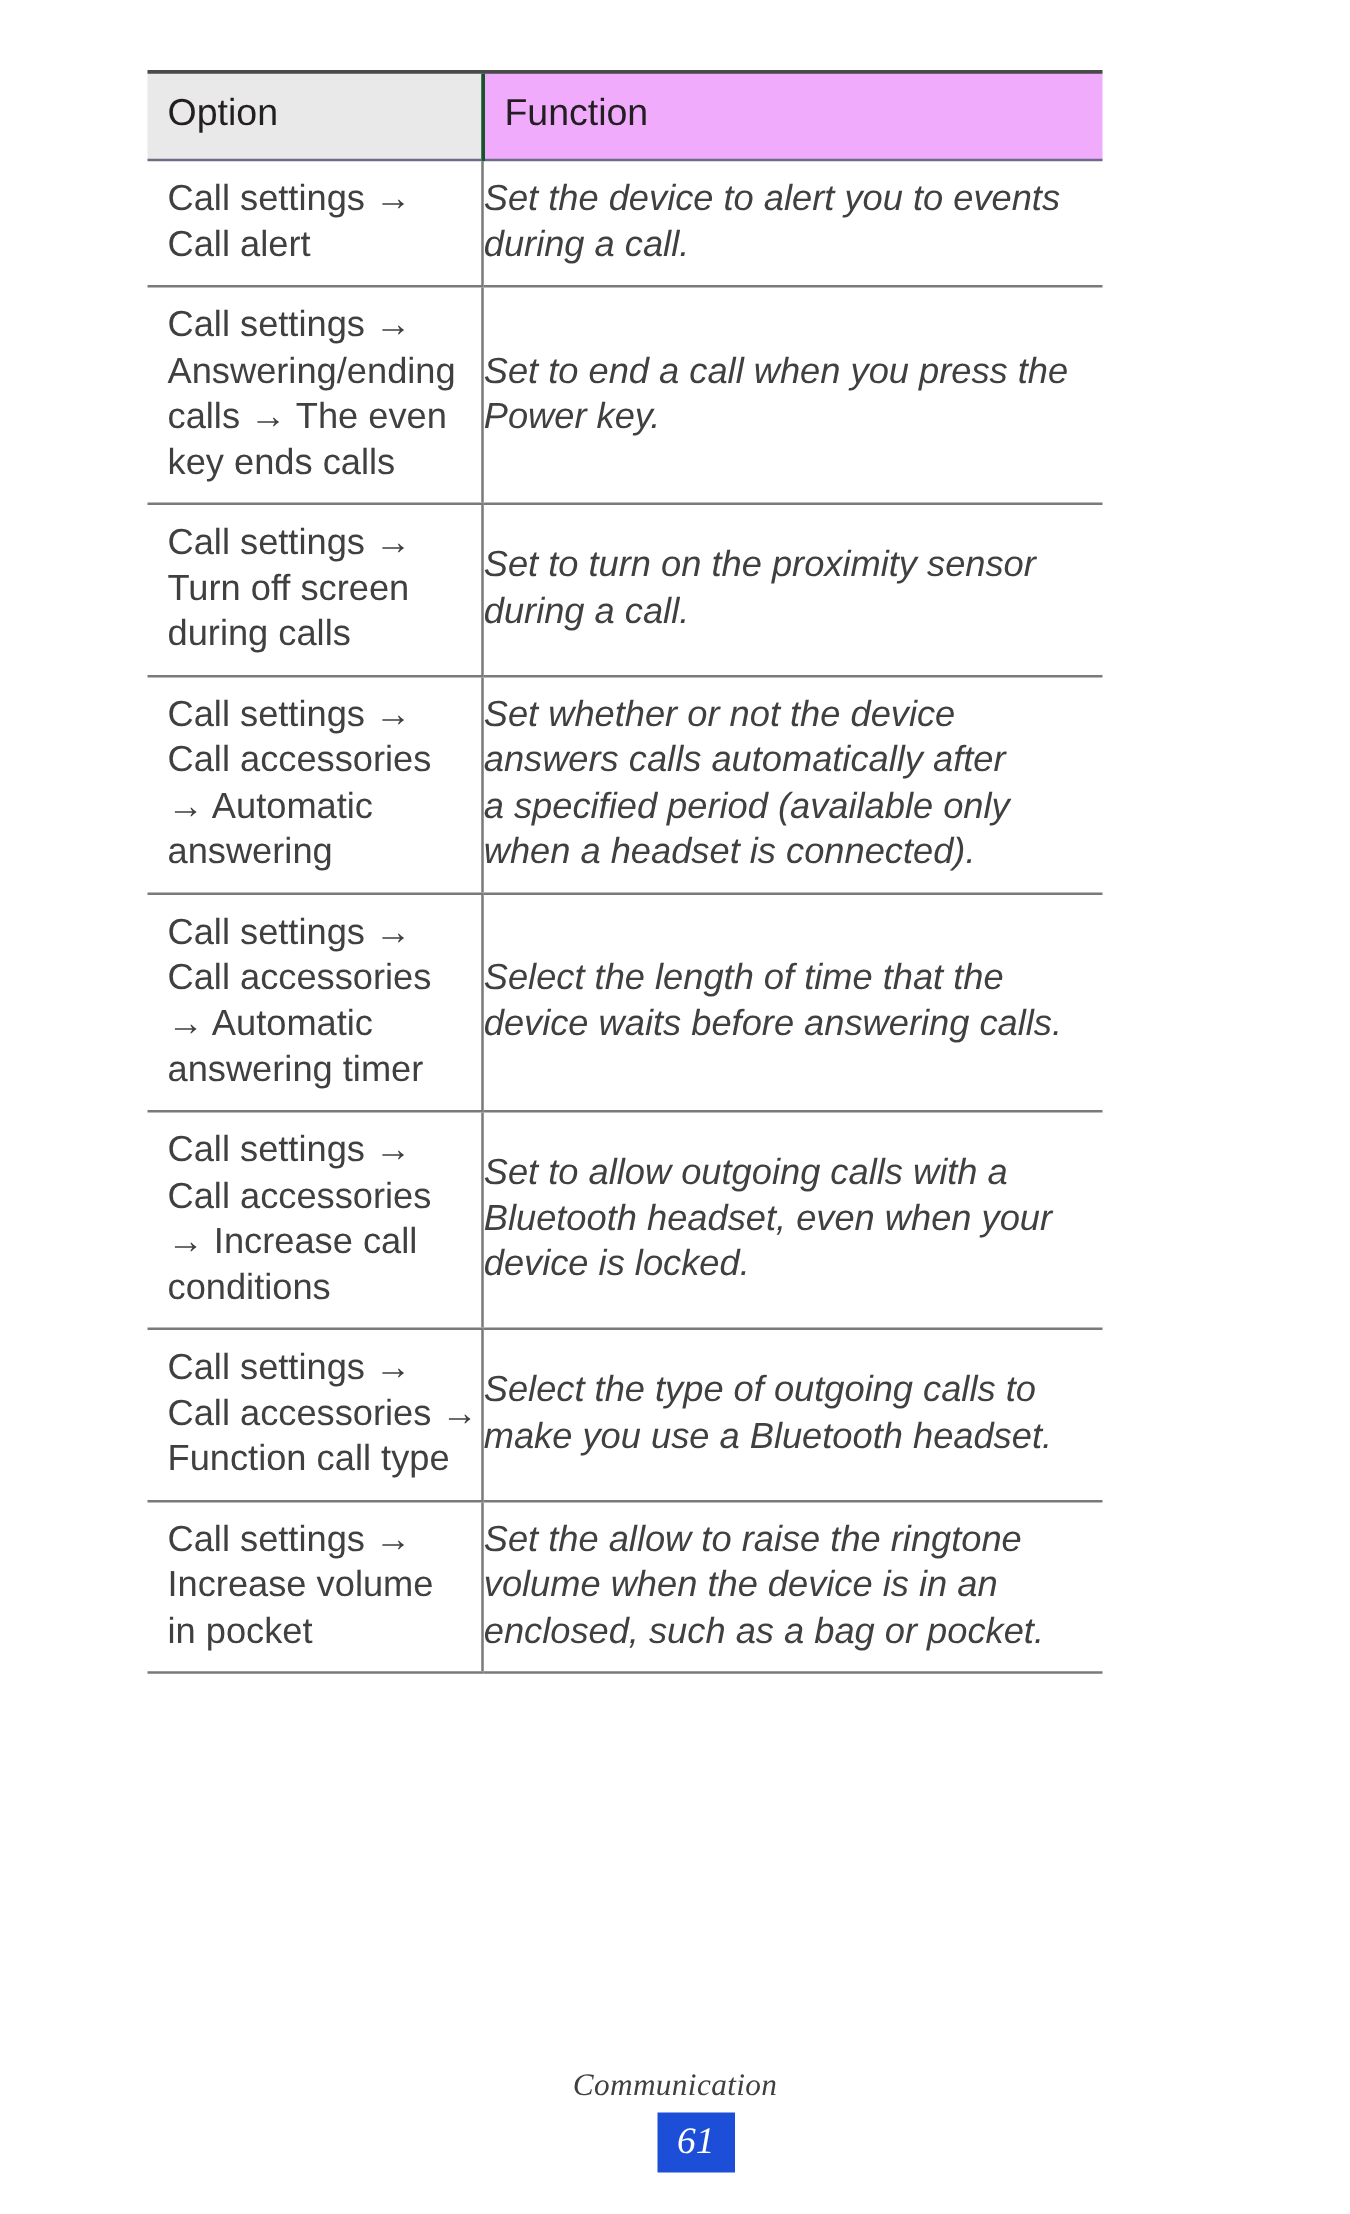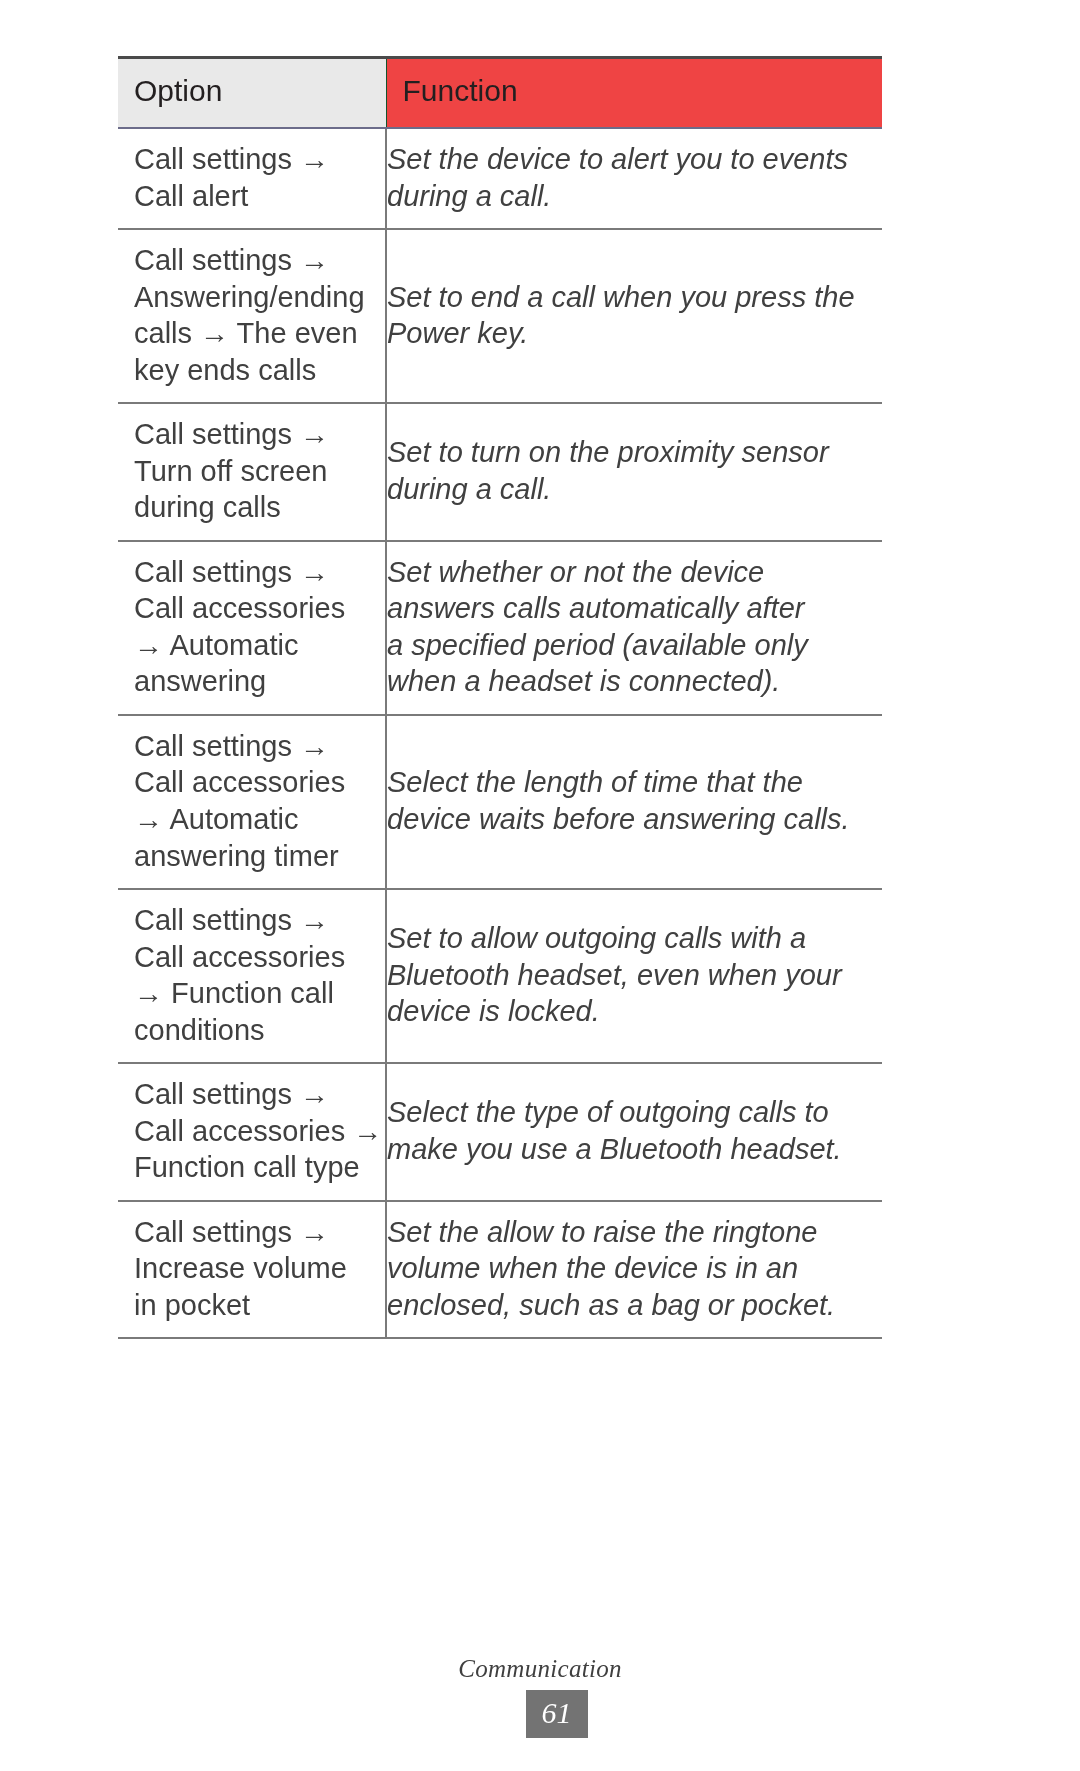--- a/index.html
+++ b/index.html
@@ -49,22 +49,22 @@
     height: 44px;
     vertical-align: middle;
     color: #231f20;
     border-top: 3px solid #4a4a4a;
     border-bottom: 2px solid #6c6c8a;
   }
   table.spec thead th.th-option {
     background: #e9e9e9;
   }
   table.spec thead th.th-function {
-    background: #ef4444;
-    border-left: 1px solid #14532d;
+    background: #f0abfc;
+    border-left: 3px solid #14532d;
   }
 
   table.spec tbody td {
     font-size: 29px;
     line-height: 1.26;
     vertical-align: middle;
     padding: 12px 14px 14px 16px;
     border-bottom: 2px solid #7a7a7a;
     color: #404040;
   }
@@ -91,21 +91,21 @@
     font-family: "Liberation Serif", serif;
     font-style: italic;
     font-size: 25px;
     letter-spacing: 0.3px;
     color: #404040;
     display: block;
     margin-bottom: 7px;
   }
   .page-badge {
     display: inline-block;
-    background: #737373;
+    background: #1d4ed8;
     color: #ffffff;
     font-family: "Liberation Serif", serif;
     font-style: italic;
     font-size: 30px;
     line-height: 1;
     padding: 8px 16px 10px 16px;
     min-width: 28px;
     margin-left: 33px;
   }
 </style>
@@ -183,21 +183,21 @@
             </td>
             <td class="td-function">
               <span class="cell-line">Select the length of time that the</span>
               <span class="cell-line">device waits before answering calls.</span>
             </td>
           </tr>
           <tr>
             <td class="td-option">
               <span class="cell-line">Call settings →</span>
               <span class="cell-line">Call accessories</span>
-              <span class="cell-line">→ Function call</span>
+              <span class="cell-line">→ Increase call</span>
               <span class="cell-line">conditions</span>
             </td>
             <td class="td-function">
               <span class="cell-line">Set to allow outgoing calls with a</span>
               <span class="cell-line">Bluetooth headset, even when your</span>
               <span class="cell-line">device is locked.</span>
             </td>
           </tr>
           <tr>
             <td class="td-option">

